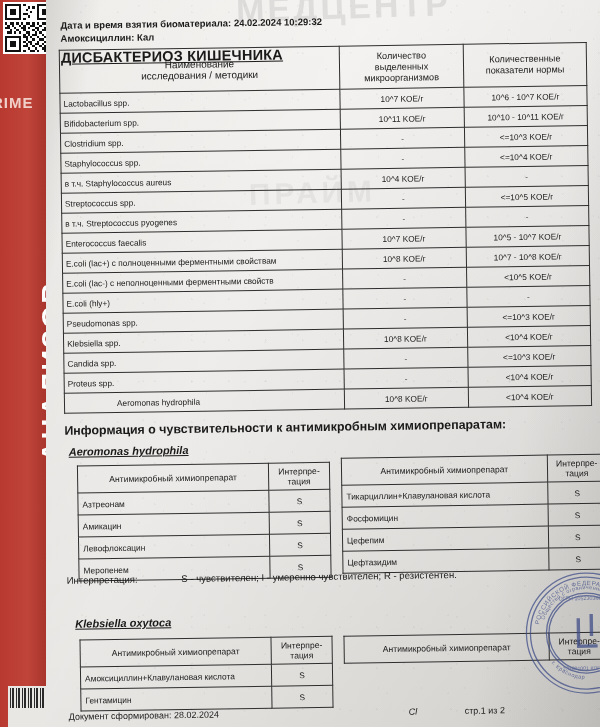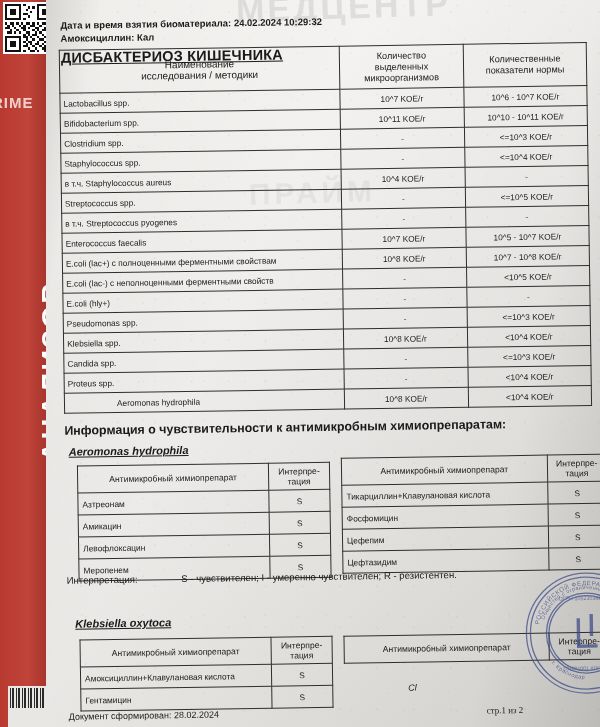--- a/index.html
+++ b/index.html
@@ -93,22 +93,22 @@
   }
   .ab-table{position:absolute;font-size:8.4px;}
   .ab-table td,.ab-table th{border:1px solid #2e2e2e;padding:0 4px;}
   .ab-table th{font-weight:normal;height:26px;line-height:10px;text-align:center;font-size:8.6px;}
   .ab-table td{height:21px;}
   .ab-name{width:182px;text-align:left;}
   .ab-val{width:52px;text-align:center;}
   #legend{position:absolute;left:12px;top:575px;font-size:9.6px;}
   #legend .lab{display:inline-block;width:112px;}
   #footer{position:absolute;left:12px;top:712px;font-size:9px;}
-  #footer-right{position:absolute;left:430px;top:712px;font-size:9px;font-family:Liberation Serif, serif;}
-  #footer-mid{position:absolute;left:352px;top:688px;font-size:9px;font-style:italic;}
+  #footer-right{position:absolute;left:408px;top:712px;font-size:9px;}
+  #footer-mid{position:absolute;left:352px;top:712px;font-size:9px;font-style:italic;}
   
   #watermark{
     position:absolute;left:190px;top:-8px;font-size:34px;font-weight:bold;
     color:rgba(120,120,125,.17);letter-spacing:3px;transform:rotate(-1deg);
     pointer-events:none;
   }
   #watermark2{
     position:absolute;left:200px;top:180px;font-size:30px;font-weight:bold;
     color:rgba(125,125,130,.10);letter-spacing:4px;transform:rotate(-1deg);
     pointer-events:none;

